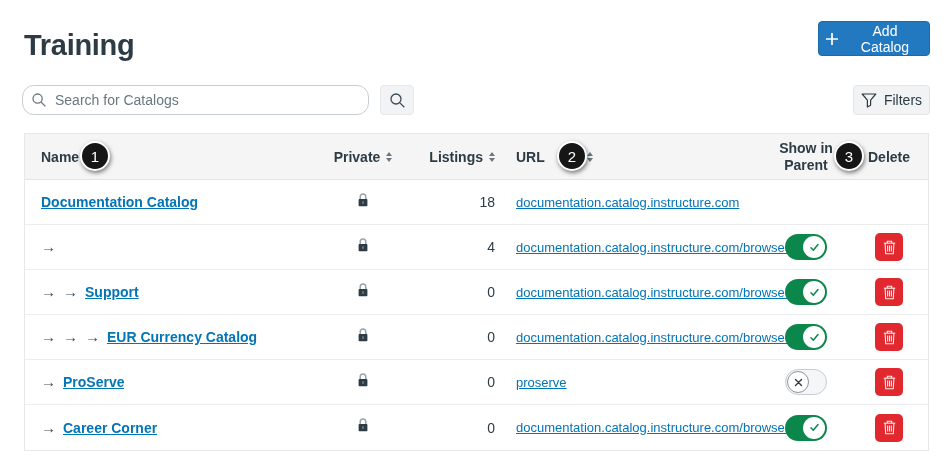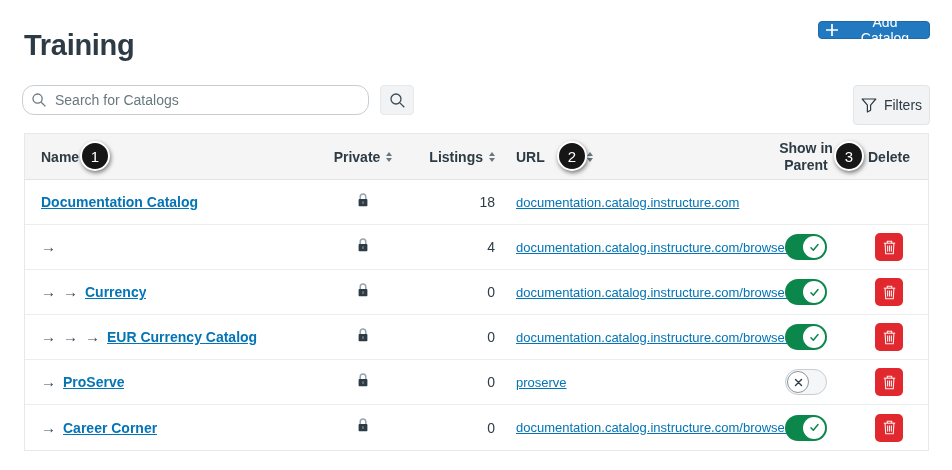--- a/index.html
+++ b/index.html
@@ -6,41 +6,41 @@
   html,body { margin:0; padding:0; }
   body {
     width:952px; height:470px; position:relative; overflow:hidden;
     background:#ffffff; color:#2D3B45;
     font-family:"Liberation Sans","DejaVu Sans",sans-serif;
   }
 
   
   .page-title { position:absolute; left:24px; top:10px; font-size:29px; font-weight:bold; letter-spacing:-0.3px; }
   .add-btn {
-    position:absolute; left:818px; top:21px; width:112px; height:18px;
+    position:absolute; left:818px; top:21px; width:112px; height:35px;
     background:#2279C0; color:#fff; border:1px solid #1d6aa8; border-radius:4px;
     font-size:14px; display:flex; align-items:center; justify-content:center; gap:8px;
     font-family:inherit; cursor:pointer;
   }
 
   
   .search-wrap { position:absolute; left:22px; top:85px; width:347px; height:30px; }
   .search-input {
     width:100%; height:100%; border:1px solid #C7CDD1; border-radius:12px;
     padding:0 8px 0 32px; font-size:14px; color:#2D3B45; font-family:inherit; outline:none;
   }
   .search-input::placeholder { color:#69787F; }
   .search-wrap .in-icon { position:absolute; left:9px; top:7px; pointer-events:none; }
   .search-btn {
     position:absolute; left:380px; top:85px; width:34px; height:30px;
     background:#F2F3F4; border:1px solid #E6E8EA; border-radius:4px;
     display:flex; align-items:center; justify-content:center; cursor:pointer;
   }
   .filters-btn {
-    position:absolute; left:853px; top:85px; width:77px; height:40px;
+    position:absolute; left:853px; top:85px; width:77px; height:30px;
     background:#F2F3F4; border:1px solid #E2E4E6; border-radius:4px;
     display:flex; align-items:center; justify-content:center; gap:7px;
     font-size:14px; color:#2D3B45; font-family:inherit; cursor:pointer;
   }
 
   
   .catalog-table {
     position:absolute; left:24px; top:133px; width:905px;
     border:1px solid #E6E8EA; background:#fff;
   }
@@ -234,21 +234,21 @@
                 <path d="M4.6 5.6v6M6.5 5.6v6M8.4 5.6v6"></path>
               </svg>
             </span>
           </button>
         </div>
   </div>
 
   <div class="trow">
     <div class="cell col-name">
       <span class="arrows"><span class="arrow">→</span><span class="arrow">→</span></span>
-      <a href="#" class="name-link">Currency</a>
+      <a href="#" class="name-link">Support</a>
     </div>
     <div class="cell col-private">
       <span class="lock-slot"><svg width="16" height="17" viewBox="0 0 16 17">
               <path d="M5.2 7.4V4.9a2.8 2.8 0 0 1 5.6 0v2.5" fill="none" stroke="#98A4AE" stroke-width="1.5"></path>
               <rect x="3.6" y="7.1" width="8.8" height="7.2" rx="0.8" fill="#2D3B45"></rect>
               <rect x="7.4" y="9.3" width="1.2" height="2.6" fill="#8B959E"></rect>
             </svg></span>
     </div>
     <div class="cell col-listings">
       <span class="listings-val">0</span>

